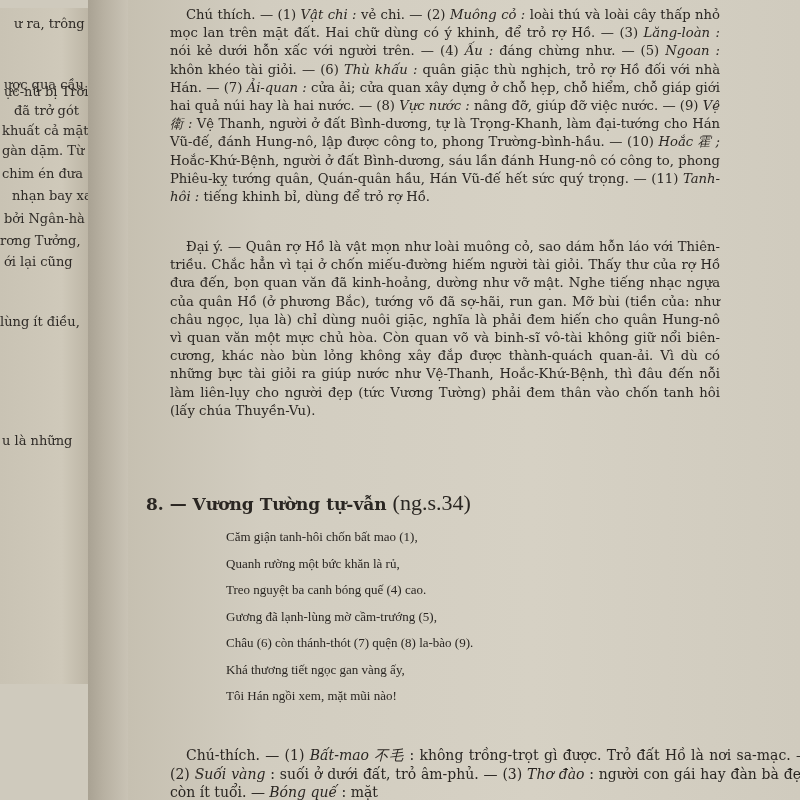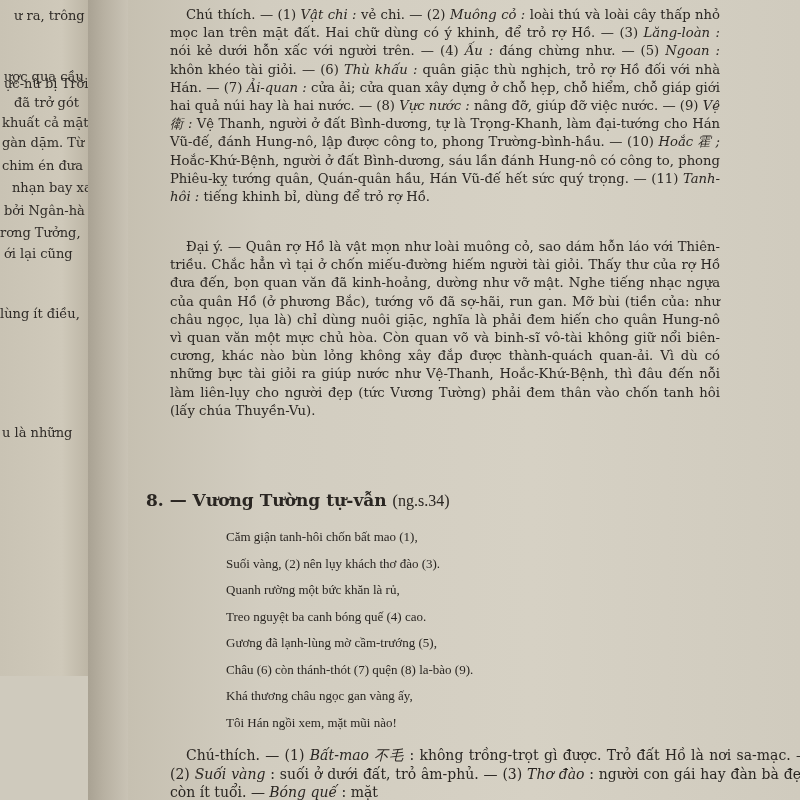--- a/index.html
+++ b/index.html
@@ -3,21 +3,21 @@
 <meta charset="utf-8">
 <style>
   html, body { margin:0; padding:0; }
   body {
     width:800px; height:800px; overflow:hidden; position:relative;
     background:#cfcabd;
     font-family:"DejaVu Serif", "Liberation Serif", serif;
     color:#2a2622;
   }
   .left-page {
-    position:absolute; left:0; top:0; width:88px; height:676px;
+    position:absolute; left:0; top:8px; width:88px; height:676px;
     background:linear-gradient(90deg,#c9c3b4 0%,#cfc9ba 70%,#bdb6a6 100%);
     overflow:hidden;
   }
   .left-page .frag {
     position:absolute; font-size:13px; white-space:nowrap; color:#2f2b27;
   }
   .gutter {
     position:absolute; left:88px; top:0; width:40px; height:800px;
     background:linear-gradient(90deg,#a9a293 0%,#b8b1a2 40%,#c9c3b5 100%);
   }
@@ -27,21 +27,21 @@
   }
   .block { position:absolute; font-size:13.2px; line-height:18.2px; }
   .notes { left:42px; top:6px; width:550px; text-align:justify; }
   .meaning { left:42px; top:238px; width:550px; text-align:justify; }
   .indent { text-indent:16px; }
   .b { font-weight:normal; }
   .i { font-style:italic; }
   .heading {
     position:absolute; left:18px; top:490px; font-size:17px; font-weight:bold;
   }
-  .heading .ref { font-weight:normal; font-family:"Liberation Serif", serif; font-size:16px; }
+  .heading .ref { font-weight:normal; font-family:"Liberation Serif", serif; font-size:22px; }
   .poem {
     position:absolute; left:98px; top:524px; font-size:13px; line-height:26.5px;
     font-family:"Liberation Serif", serif;
   }
   .poem div { white-space:nowrap; }
   .notes2 { left:42px; top:746px; width:640px; font-size:14px; line-height:18.5px; text-align:justify; }
 </style>
 </head>
 <body>
 
@@ -72,25 +72,24 @@
   </div>
 
   <div class="heading">
     <span>8. —</span>
     <span>Vương Tường tự-vẫn</span>
     <span class="ref">(ng.s.34)</span>
   </div>
 
   <div class="poem">
     <div>Căm giận tanh-hôi chốn bất mao (1),</div>
-    <div>Suối vàng, (2) nên lụy khách thơ đào (3).</div>
     <div>Quanh rường một bức khăn là rủ,</div>
     <div>Treo nguyệt ba canh bóng quế (4) cao.</div>
     <div>Gương đã lạnh-lùng mờ cầm-trướng (5),</div>
     <div>Châu (6) còn thánh-thót (7) quện (8) la-bào (9).</div>
-    <div>Khá thương châu ngọc gan vàng ấy,</div>
+    <div>Khá thương tiết ngọc gan vàng ấy,</div>
     <div>Tôi Hán ngồi xem, mặt mũi nào!</div>
   </div>
 
   <div class="block notes2 indent">
     <span class="b">Chú-thích.</span><span id="notes2-body"><span> — (1) </span><span class="i">Bất-mao 不毛</span><span> : không trồng-trọt gì được. Trỏ đất Hồ là nơi sa-mạc. — (2) </span><span class="i">Suối vàng</span><span> : suối ở dưới đất, trỏ âm-phủ. — (3) </span><span class="i">Thơ đào</span><span> : người con gái hay đàn bà đẹp còn ít tuổi. — </span><span class="i">Bóng quế</span><span> : mặt</span></span>
   </div>
 </div>
 
 </body></html>

